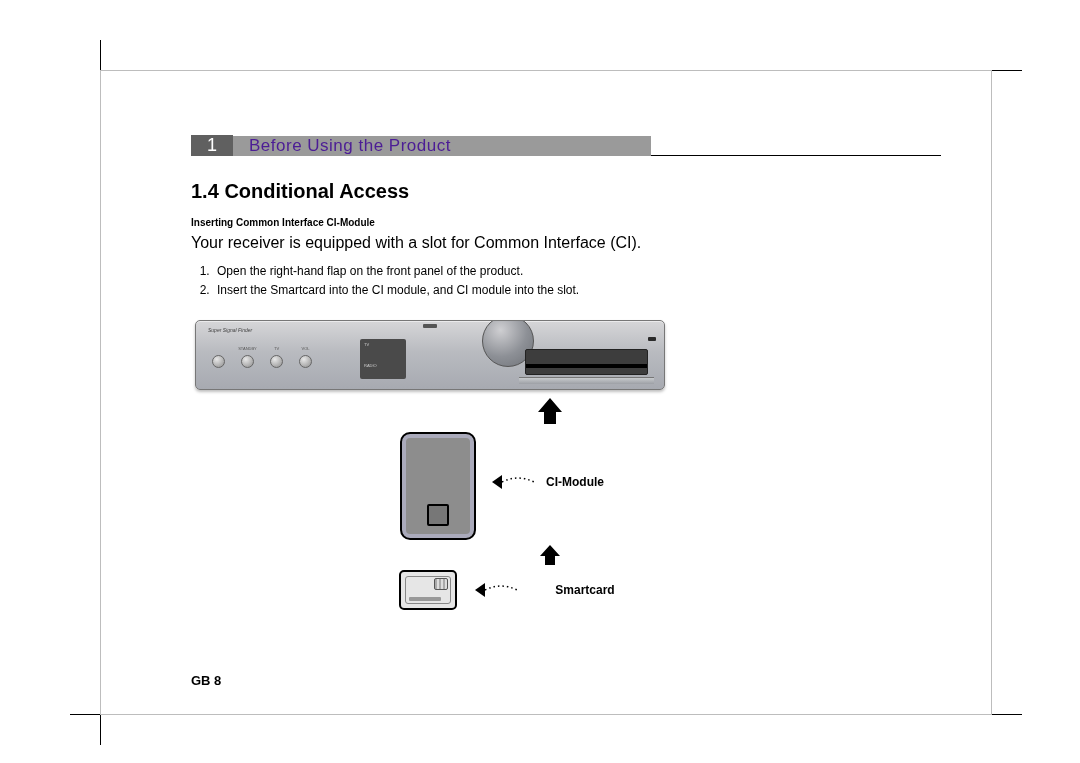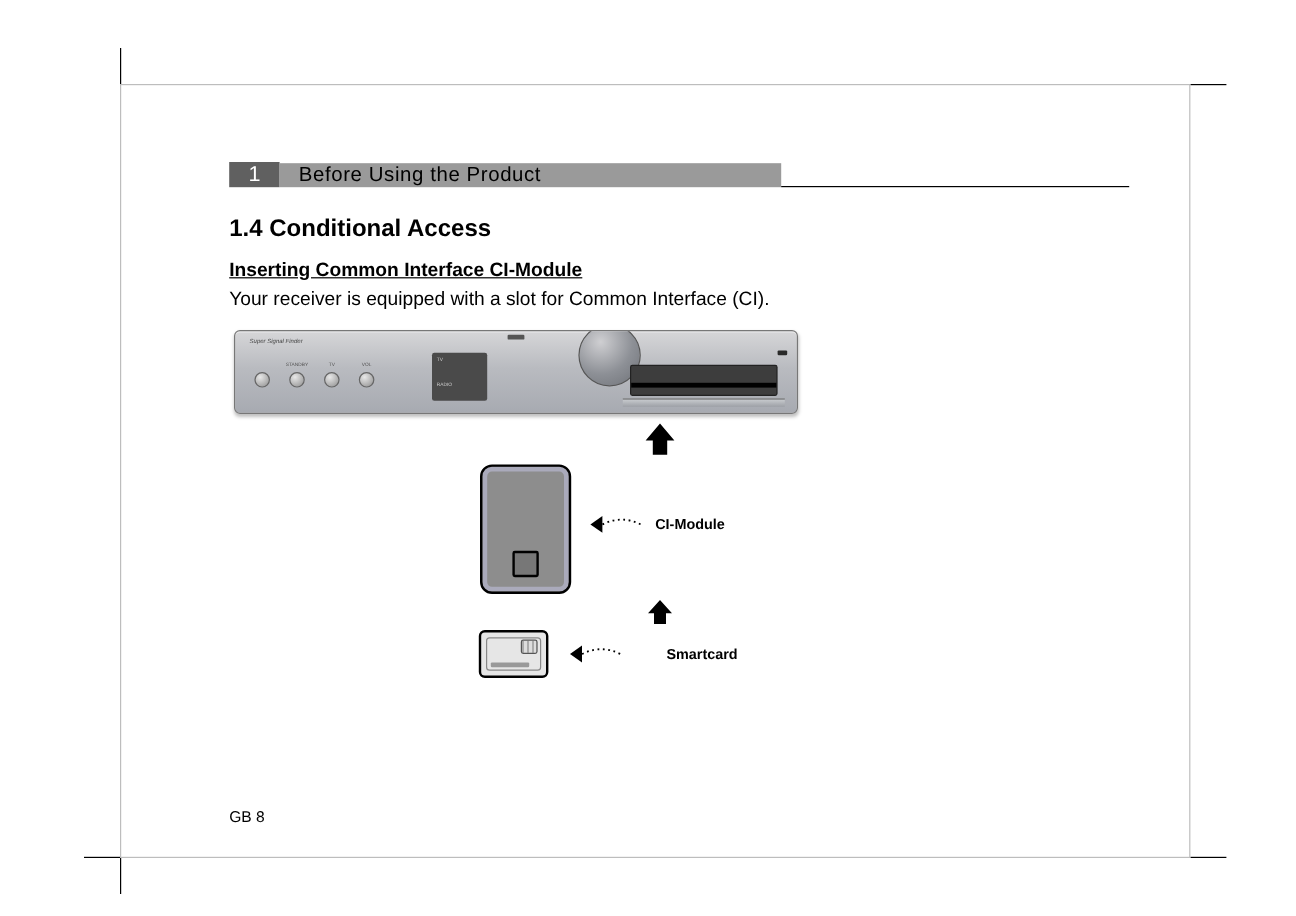--- a/index.html
+++ b/index.html
@@ -56,21 +56,21 @@
     font-size: 18px;
     display: flex;
     align-items: center;
     justify-content: center;
     font-weight: normal;
   }
   .chapter-title {
     flex: 0 0 auto;
     padding: 0 200px 0 16px;
     background: #9a9a9a;
-    color: #000000;
+    color: #4c1d95;
     font-size: 17px;
     display: flex;
     align-items: center;
     letter-spacing: 0.5px;
   }
   .chapter-rule {
     flex: 1;
     border-bottom: 1.5px solid #000;
     margin-left: 0;
     height: 26px;
@@ -82,24 +82,23 @@
     margin-right: -40px;
     margin-bottom: 24px;
   }
 
   .section-title {
     font-size: 20px;
     font-weight: bold;
     margin: 0 0 14px 0;
   }
   .sub-title {
-    font-size: 16px;
+    font-size: 10px;
     font-weight: bold;
     margin: 0 0 4px 0;
-    text-decoration: underline;
   }
   .intro {
     font-size: 16px;
     margin: 0 0 8px 0;
     line-height: 1.4;
   }
   ol.steps {
     margin: 0 0 20px 0;
     padding-left: 22px;
     font-size: 12px;
@@ -307,21 +306,21 @@
     align-items:center;
     margin-left: 16px;
     gap: 26px;
   }
 
   .page-num {
     position: absolute;
     left: 90px;
     bottom: 26px;
     font-size: 13px;
-    font-weight: normal;
+    font-weight: bold;
   }
 </style>
 </head>
 <body>
 
 <div class="page">
 
   <div class="crop-marks">
     <div class="cm-tl-v"></div>
     <div class="cm-tr-h"></div>
@@ -340,20 +339,24 @@
     </div>
 
     <h2 class="section-title">
       <span>1.4</span>
       <span>Conditional Access</span>
     </h2>
 
     <p class="sub-title">Inserting Common Interface CI-Module</p>
     <p class="intro">Your receiver is equipped with a slot for Common Interface (CI).</p>
 
+    <ol class="steps">
+      <li>Open the right-hand flap on the front panel of the product.</li>
+      <li>Insert the Smartcard into the CI module, and CI module into the slot.</li>
+    </ol>
 
     <div class="diagram">
 
       <div class="receiver">
         <div class="brand">Super Signal Finder</div>
         <div class="top-slot"></div>
         <div class="knob-area">
           <div class="knob">
               <span class="knob-label"></span>
             </div>

